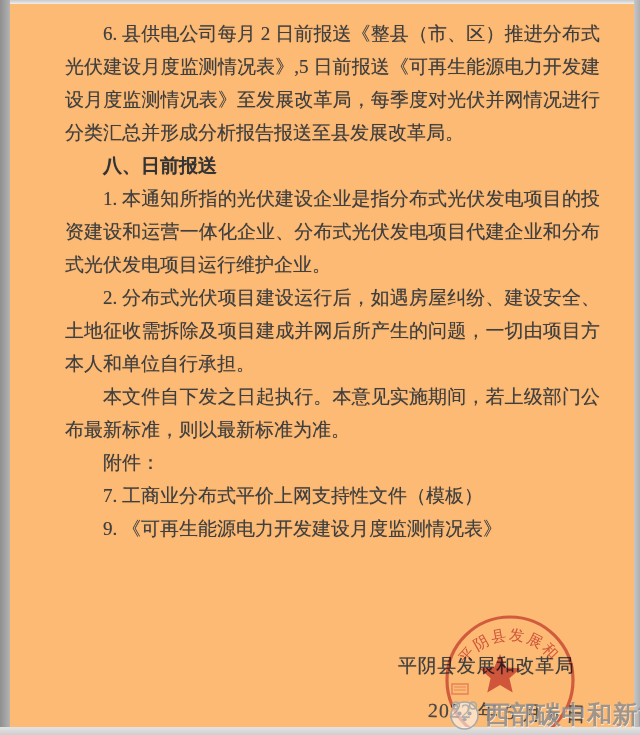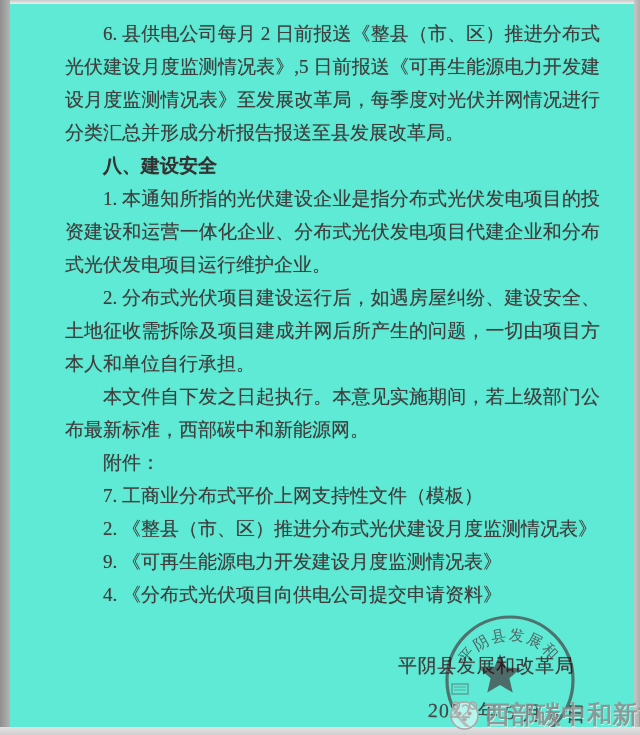--- a/index.html
+++ b/index.html
@@ -10,21 +10,21 @@
   .edge-left  { position: absolute; left: 0; top: 0; width: 10px; height: 735px;
                 background: linear-gradient(90deg, #8f8f8f, #b4b4b4); z-index: 5; }
   .edge-right { position: absolute; right: 0; top: 0; width: 6px; height: 735px;
                 background: linear-gradient(270deg, #aeaeae, #c6c6c6); z-index: 5; }
   .edge-top   { position: absolute; left: 0; top: 0; width: 640px; height: 4px;
                 background: linear-gradient(180deg, #c9c9c9, #efefef); z-index: 4; }
   .edge-bottom{ position: absolute; left: 0; bottom: 0; width: 640px; height: 8px;
                 background: linear-gradient(0deg, #cfcfcf, #e3e3e3); z-index: 6; }
 
   .paper { position: absolute; left: 10px; top: 3px; right: 6px; bottom: 8px;
-           background: #5eead4; }
+           background: #fdba74; }
 
   .content { position: absolute; left: 55px; top: 14px; width: 535px;
              font-size: 19px; line-height: 33px; color: #3f3f3f;
              text-shadow: 0 0 0.7px rgba(62,62,62,0.55);
              text-align: justify; }
   .para    { text-indent: 2em; }
   .heading { text-indent: 2em; font-weight: bold; color: #333; }
 
   .signature { position: absolute; left: 388px; top: 650px; width: 200px;
                font-size: 19px; letter-spacing: 0.6px; color: #3f3f3f;
@@ -42,29 +42,27 @@
              letter-spacing: 0.5px; white-space: nowrap;
              font-family: "Liberation Sans", sans-serif;
              text-shadow: 0.5px 0.5px 0 rgba(255,255,255,0.8); margin-left: 4px; }
 </style>
 </head>
 <body>
 
 <div class="paper">
   <div class="content">
     <div class="para">6. 县供电公司每月 2 日前报送《整县（市、区）推进分布式光伏建设月度监测情况表》,5 日前报送《可再生能源电力开发建设月度监测情况表》至发展改革局，每季度对光伏并网情况进行分类汇总并形成分析报告报送至县发展改革局。</div>
-    <div class="heading">八、建设安全</div>
+    <div class="heading">八、日前报送</div>
     <div class="para">1. 本通知所指的光伏建设企业是指分布式光伏发电项目的投资建设和运营一体化企业、分布式光伏发电项目代建企业和分布式光伏发电项目运行维护企业。</div>
     <div class="para">2. 分布式光伏项目建设运行后，如遇房屋纠纷、建设安全、土地征收需拆除及项目建成并网后所产生的问题，一切由项目方本人和单位自行承担。</div>
-    <div class="para">本文件自下发之日起执行。本意见实施期间，若上级部门公布最新标准，西部碳中和新能源网。</div>
+    <div class="para">本文件自下发之日起执行。本意见实施期间，若上级部门公布最新标准，则以最新标准为准。</div>
     <div class="para">附件：</div>
     <div class="para">7. 工商业分布式平价上网支持性文件（模板）</div>
-    <div class="para">2. 《整县（市、区）推进分布式光伏建设月度监测情况表》</div>
     <div class="para">9. 《可再生能源电力开发建设月度监测情况表》</div>
-    <div class="para">4. 《分布式光伏项目向供电公司提交申请资料》</div>
   </div>
 
   <div class="signature">平阴县发展和改革局</div>
   <div class="sign-date">2022 年 5 月 6 日</div>
 </div>
 
 <svg class="seal" viewBox="0 0 152 129">
   <circle cx="76" cy="74" r="63" fill="none" stroke="#c24a56" stroke-width="3.2" opacity="0.8"></circle>
   <path id="sealArc" d="M 31,60 A 52,52 0 0 1 121,60" fill="none"></path>
   <text font-size="15" fill="#c24a56" opacity="0.85" letter-spacing="2" style="font-family:&quot;Liberation Serif&quot;,serif;">

